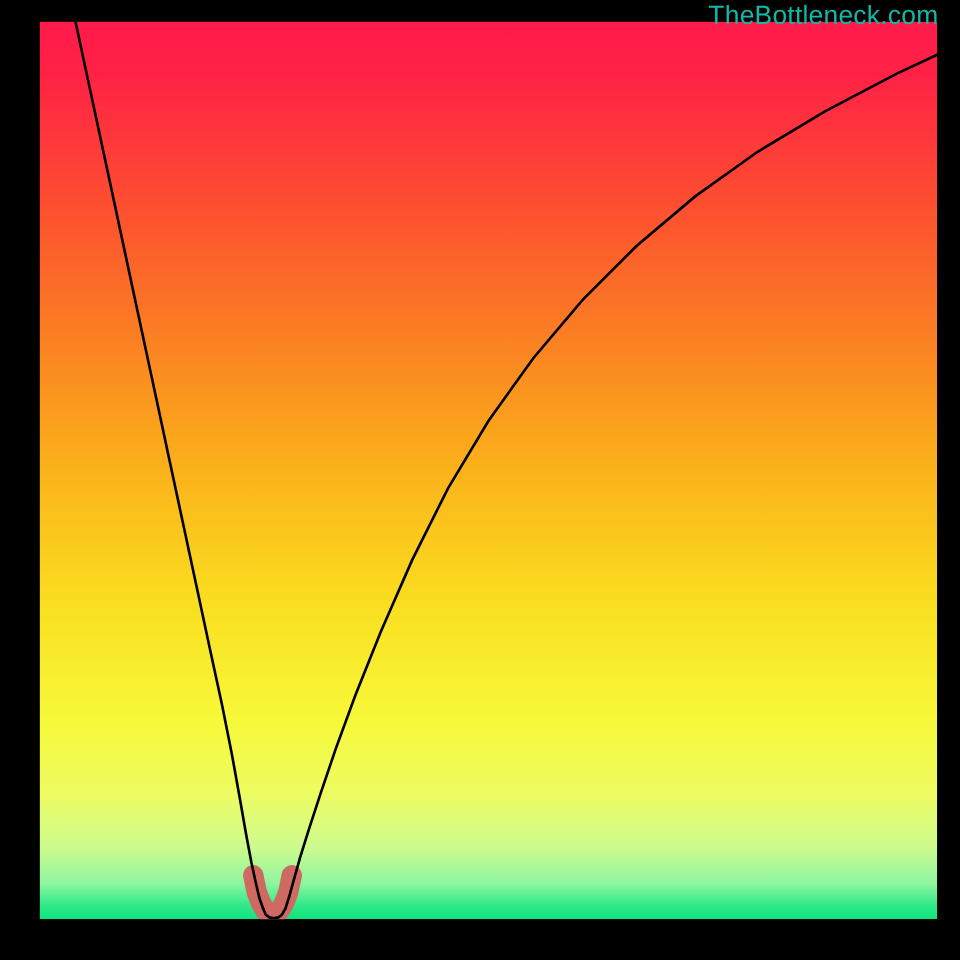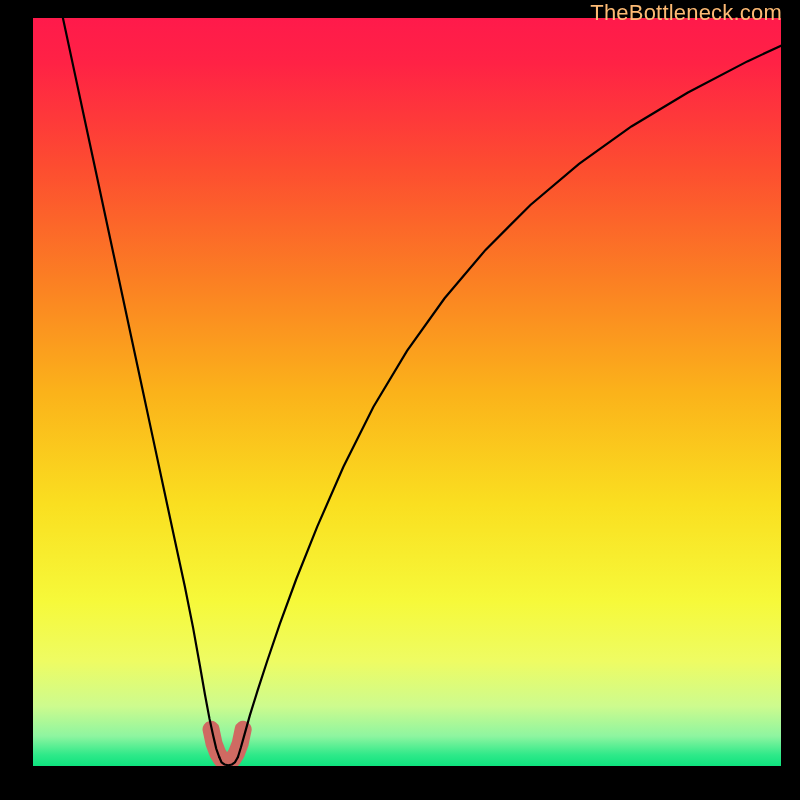--- a/index.html
+++ b/index.html
@@ -31,21 +31,21 @@
   .curves {
     position: absolute;
     left: 0; top: 0;
     width: 748px;
     height: 748px;
   }
   .watermark {
     position: absolute;
     top: 0;
     right: 18px;
-    color: #fdba74;
+    color: #14b8a6;
     font-size: 22px;
     letter-spacing: 0.2px;
     font-weight: 400;
     user-select: none;
   }
 </style>
 </head>
 <body>
 
 <div class="frame">

